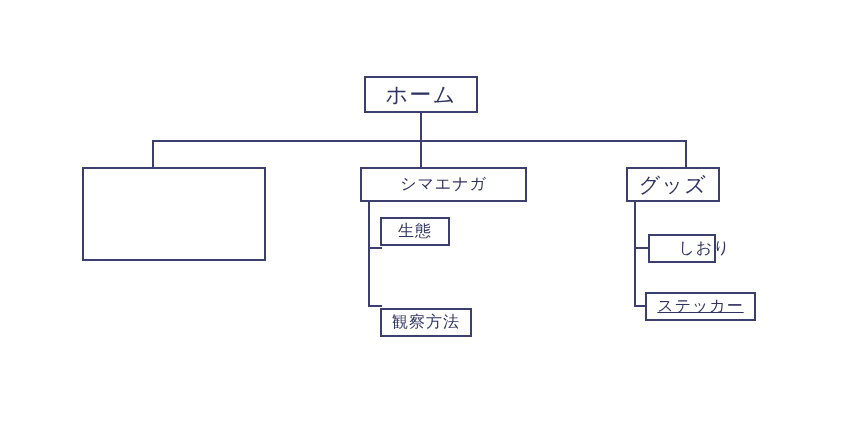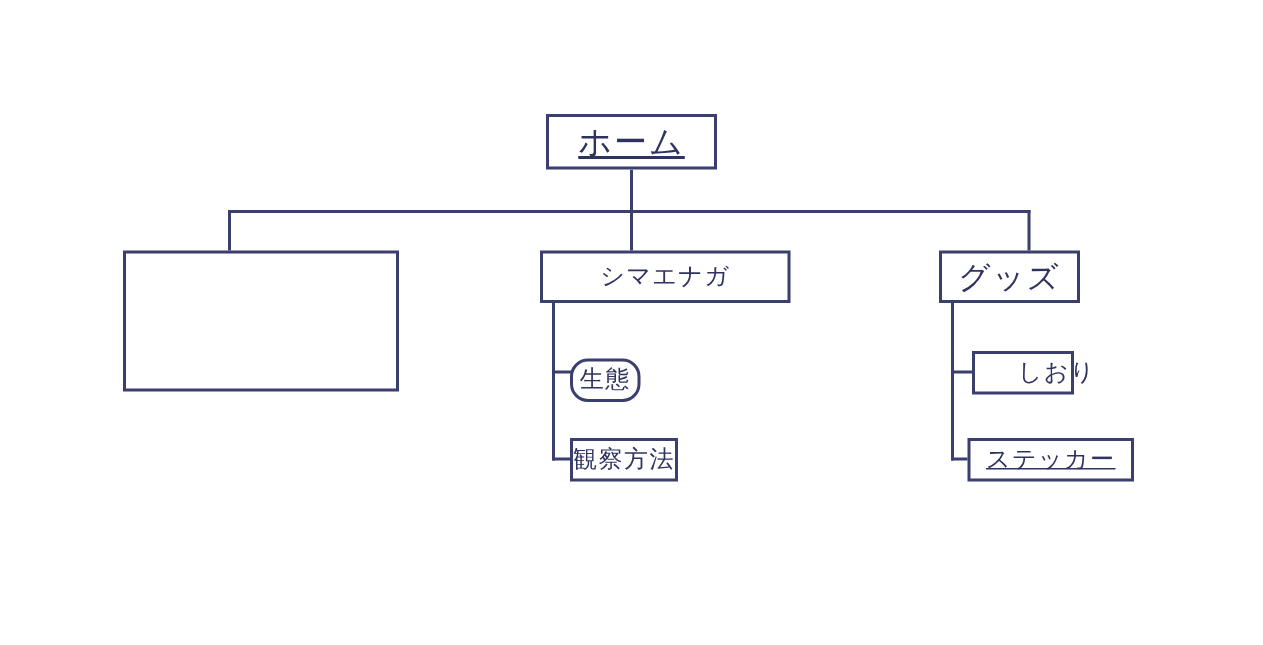--- a/index.html
+++ b/index.html
@@ -35,21 +35,20 @@
     display: block;
     white-space: nowrap;
   }
   
   .n-root {
     left: 364px;
     top: 76px;
     width: 114px;
     height: 37px;
     font-size: 22px;
-    text-decoration: underline;
   }
   
   .n-about {
     left: 82px;
     top: 167px;
     width: 184px;
     height: 94px;
     font-size: 21px;
     line-height: 44px;
   }
@@ -66,22 +65,22 @@
     top: 167px;
     width: 94px;
     height: 35px;
     font-size: 21px;
   }
   
   .n-leaf {
     font-size: 16px;
     height: 29px;
   }
-  .n-ecology { left: 380px; top: 239px; width: 47px; border-radius: 12px; }
-  .n-observe { left: 380px; top: 292px; width: 72px; font-family: Liberation Serif, serif; }
+  .n-ecology { left: 380px; top: 217px; width: 70px; }
+  .n-observe { left: 380px; top: 308px; width: 92px; font-family: Liberation Serif, serif; }
   .n-bookmark { left: 648px; top: 234px; width: 68px; padding-left: 45px; }
   .n-sticker { left: 645px; top: 292px; width: 111px; text-decoration: underline; }
 
   
   .conn {
     position: absolute;
     background: #3a3f6e;
     z-index: 1;
   }
   .v { width: 2px; }

